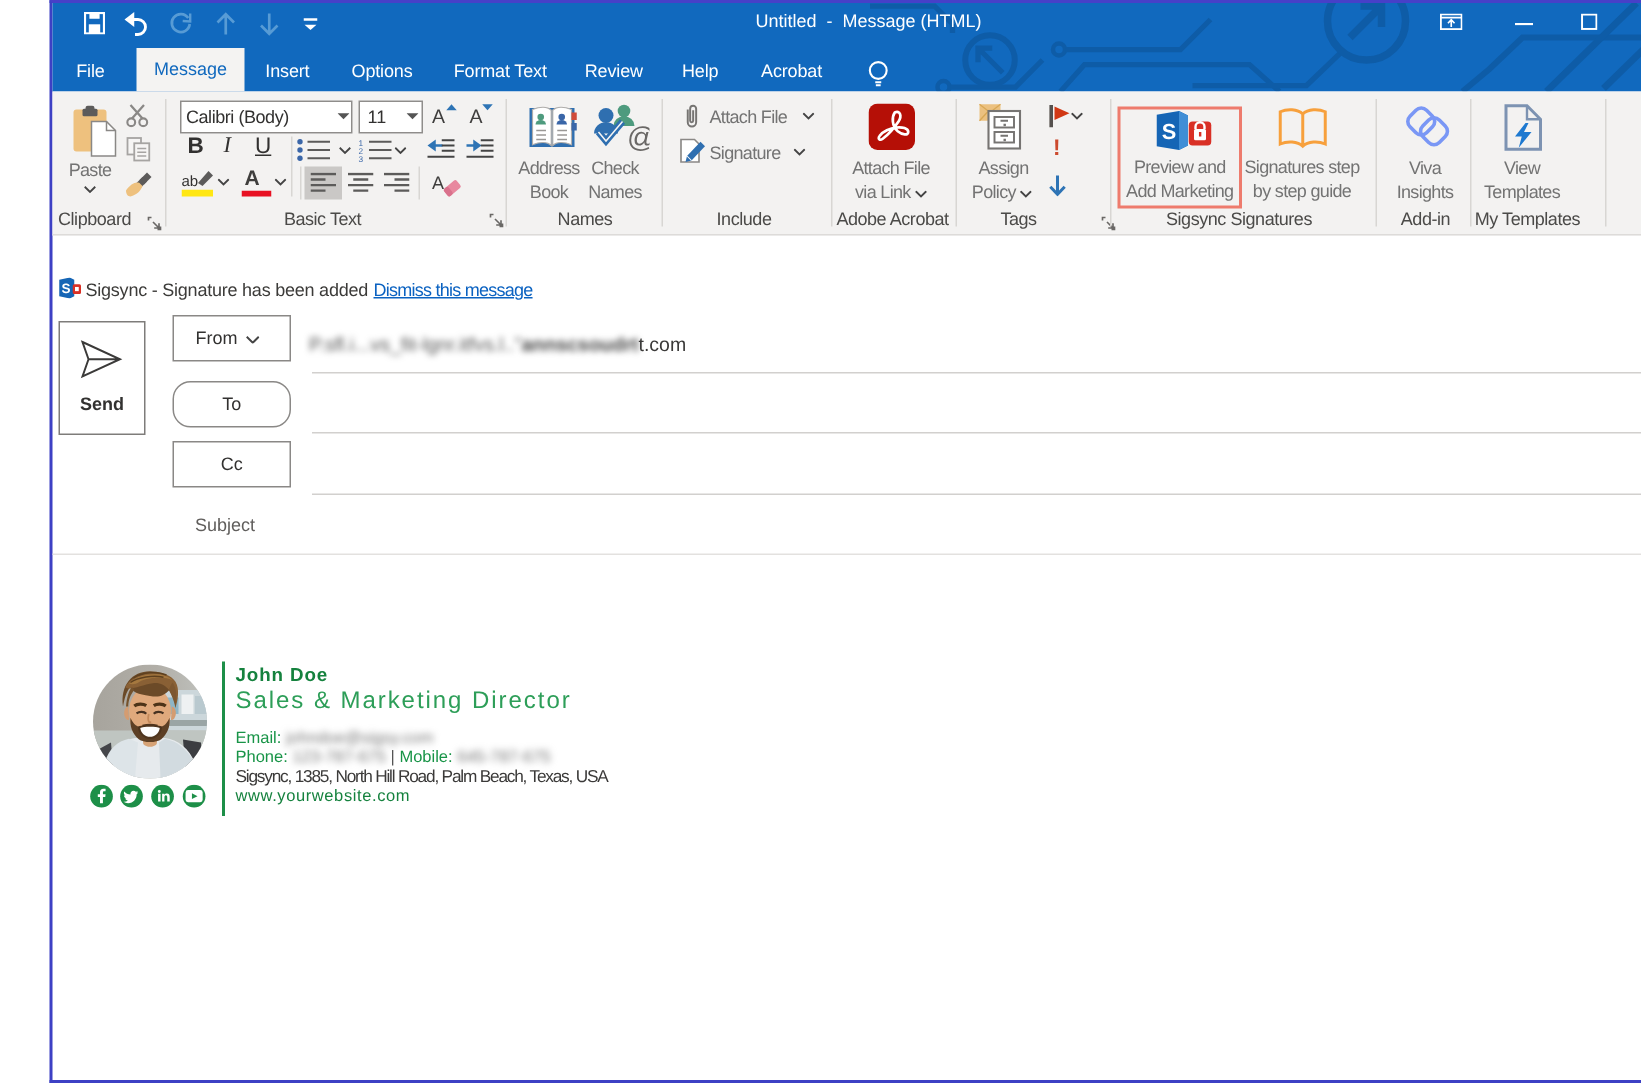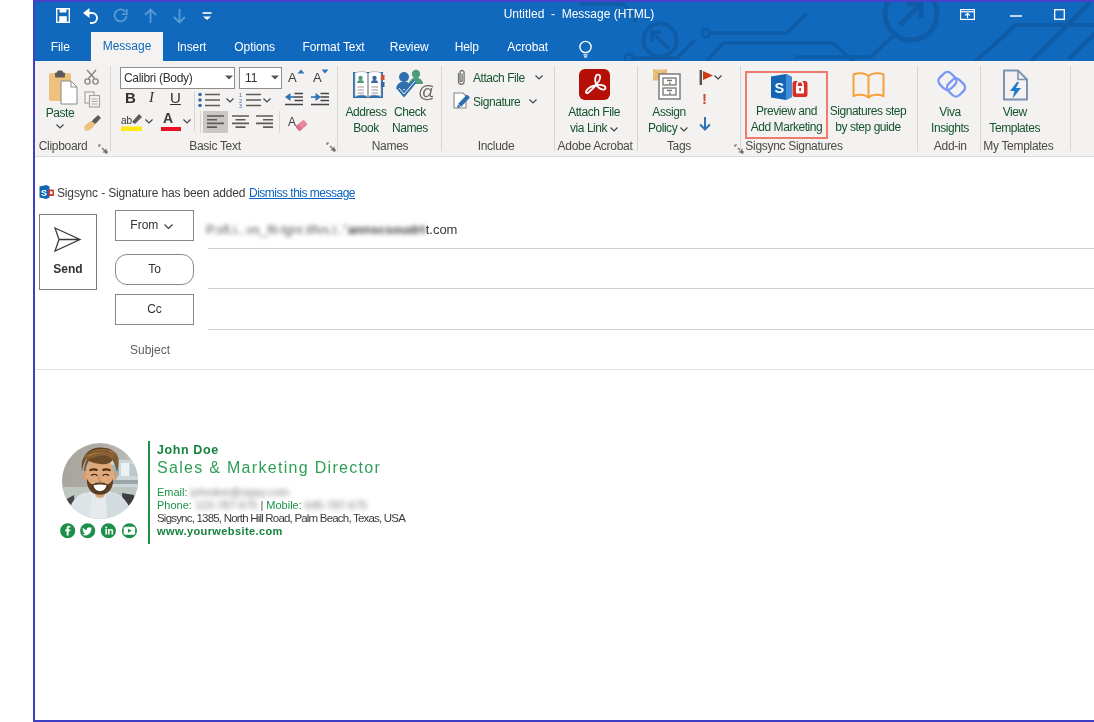--- a/index.html
+++ b/index.html
@@ -10,21 +10,21 @@
   
   #band{position:absolute;left:0;top:0;width:1090px;height:59px;background:#1169be;overflow:hidden;}
   .qat-ic{position:absolute;top:6px;}
   #title{position:absolute;top:5px;left:414px;width:260px;color:#ffffff;font-size:12px;text-align:center;white-space:nowrap;}
   .tab{position:absolute;top:31px;height:28px;line-height:28px;color:#ffffff;font-size:12px;letter-spacing:-0.1px;white-space:nowrap;}
   #msgtab{position:absolute;left:56px;top:30px;width:72px;height:29px;background:#f4f3f2;color:#1169be;font-size:12px;text-align:center;line-height:29px;}
   
   #ribbon{position:absolute;left:0;top:59px;width:1090px;height:95px;background:#f3f2f1;border-bottom:1px solid #dddbd9;}
   .gdiv{position:absolute;top:5px;height:85px;width:1px;background:#d8d6d3;}
   .glabel{position:absolute;top:78px;height:14px;font-size:12px;letter-spacing:-0.3px;color:#4b4a48;text-align:center;white-space:nowrap;}
-  .btxt{font-size:12px;color:#14532d;letter-spacing:-0.45px;text-align:center;white-space:nowrap;position:absolute;}
+  .btxt{font-size:12px;color:#737373;letter-spacing:-0.45px;text-align:center;white-space:nowrap;position:absolute;}
   .launcher{position:absolute;width:10px;height:10px;}
   
   #mailtips{position:absolute;left:2px;top:155px;width:1088px;height:24px;background:#ffffff;font-size:12px;color:#3c3b39;}
   #sigrow{position:absolute;left:2px;top:181px;width:1088px;height:22px;font-size:12px;color:#3c3b39;}
   
   .fieldbtn{position:absolute;left:80px;width:79px;height:31px;border:1px solid #8a8886;box-sizing:border-box;
             font-size:12px;color:#323130;text-align:center;background:#fff;}
   .fline{position:absolute;height:1px;background:#d2d0ce;left:173px;width:919px;}
   #sendbtn{position:absolute;left:4px;top:212px;width:58px;height:76px;border:1px solid #7e7c7a;box-sizing:border-box;background:#fff;}
   #johndoe{position:absolute;left:122px;top:441px;font-size:12.5px;font-weight:bold;color:#15823e;letter-spacing:0.6px;}
@@ -333,21 +333,21 @@
       <rect x="25" y="12" width="8" height="7.5" rx="1" fill="#fff"></rect>
       <rect x="28.3" y="14" width="1.6" height="3" fill="#d93025"></rect>
     </svg>
     <span class="btxt" style="left:751.5px;top:43px;transform:translateX(-50%)">Preview and</span>
     <span class="btxt" style="left:751.5px;top:59px;transform:translateX(-50%)">Add Marketing</span>
     <svg style="position:absolute;left:816.5px;top:11px" width="33" height="28" viewBox="0 0 33 28">
       <path d="M16.5,4 C13,0.5 6,0.5 1.5,2.5 V24 C6,22 13,22 16.5,25.5 C20,22 27,22 31.5,24 V2.5 C27,0.5 20,0.5 16.5,4 Z M16.5,4 V25.5" fill="none" stroke="#f7a03c" stroke-width="2"></path>
     </svg>
     <span class="btxt" style="left:833px;top:43px;transform:translateX(-50%)">Signatures step</span>
     <span class="btxt" style="left:833px;top:59px;transform:translateX(-50%)">by step guide</span>
-    <span class="glabel" style="left:759px;transform:translateX(-50%)">Sigsync Signatures</span>
+    <span class="glabel" style="left:791px;transform:translateX(-50%)">Sigsync Signatures</span>
     <div class="gdiv" style="left:882px"></div>
 
     <svg style="position:absolute;left:899.5px;top:8px" width="33" height="31" viewBox="0 0 33 31">
       <rect x="-7.8" y="-7.8" width="15.6" height="15.6" rx="5" fill="none" stroke="#7a97f5" stroke-width="2.4" transform="translate(12.5,12) rotate(45)"></rect>
       <rect x="-7.8" y="-7.8" width="15.6" height="15.6" rx="5" fill="none" stroke="#7a97f5" stroke-width="2.4" transform="translate(21,18.5) rotate(45)"></rect>
     </svg>
     <span class="btxt" style="left:915px;top:44px;transform:translateX(-50%)">Viva</span>
     <span class="btxt" style="left:915px;top:60px;transform:translateX(-50%)">Insights</span>
     <span class="glabel" style="left:915.3px;transform:translateX(-50%)">Add-in</span>
     <div class="gdiv" style="left:945px"></div>
@@ -450,15 +450,15 @@
       <circle cx="67" cy="7.5" r="7.3" fill="#1d8f48"></circle>
       <rect x="61.5" y="3.6" width="11" height="7.8" rx="1.6" fill="#fff"></rect>
       <path d="M65.6,5.6 L69.2,7.5 L65.6,9.4 Z" fill="#1d8f48"></path>
     </svg>
     <div style="position:absolute;left:113px;top:439px;width:2px;height:103px;background:#1d8f48;"></div>
     <div id="johndoe">John Doe</div>
     <div id="role">Sales &amp; Marketing Director</div>
     <div class="sigline2" style="top:484px;">Email: <span class="blur">johndoe@sigsy.com</span></div>
     <div class="sigline2" style="top:497px;">Phone: <span class="blur">123-787-675</span> <span style="color:#555">|</span> Mobile: <span class="blur">645-787-675</span></div>
     <div class="sigline2" style="top:509.5px;color:#3b3a39;font-size:11.5px;letter-spacing:-0.8px;">Sigsync, 1385, North Hill Road, Palm Beach, Texas, USA</div>
-    <div class="sigline2" style="top:522.5px;font-weight:bold;letter-spacing:0.4px;color:#15823e;">www.yourwebsite.com</div>
+    <div class="sigline2" style="top:522.5px;font-weight:normal;letter-spacing:0.4px;color:#15823e;">www.yourwebsite.com</div>
   </div>
 </div>
 
 </body></html>

